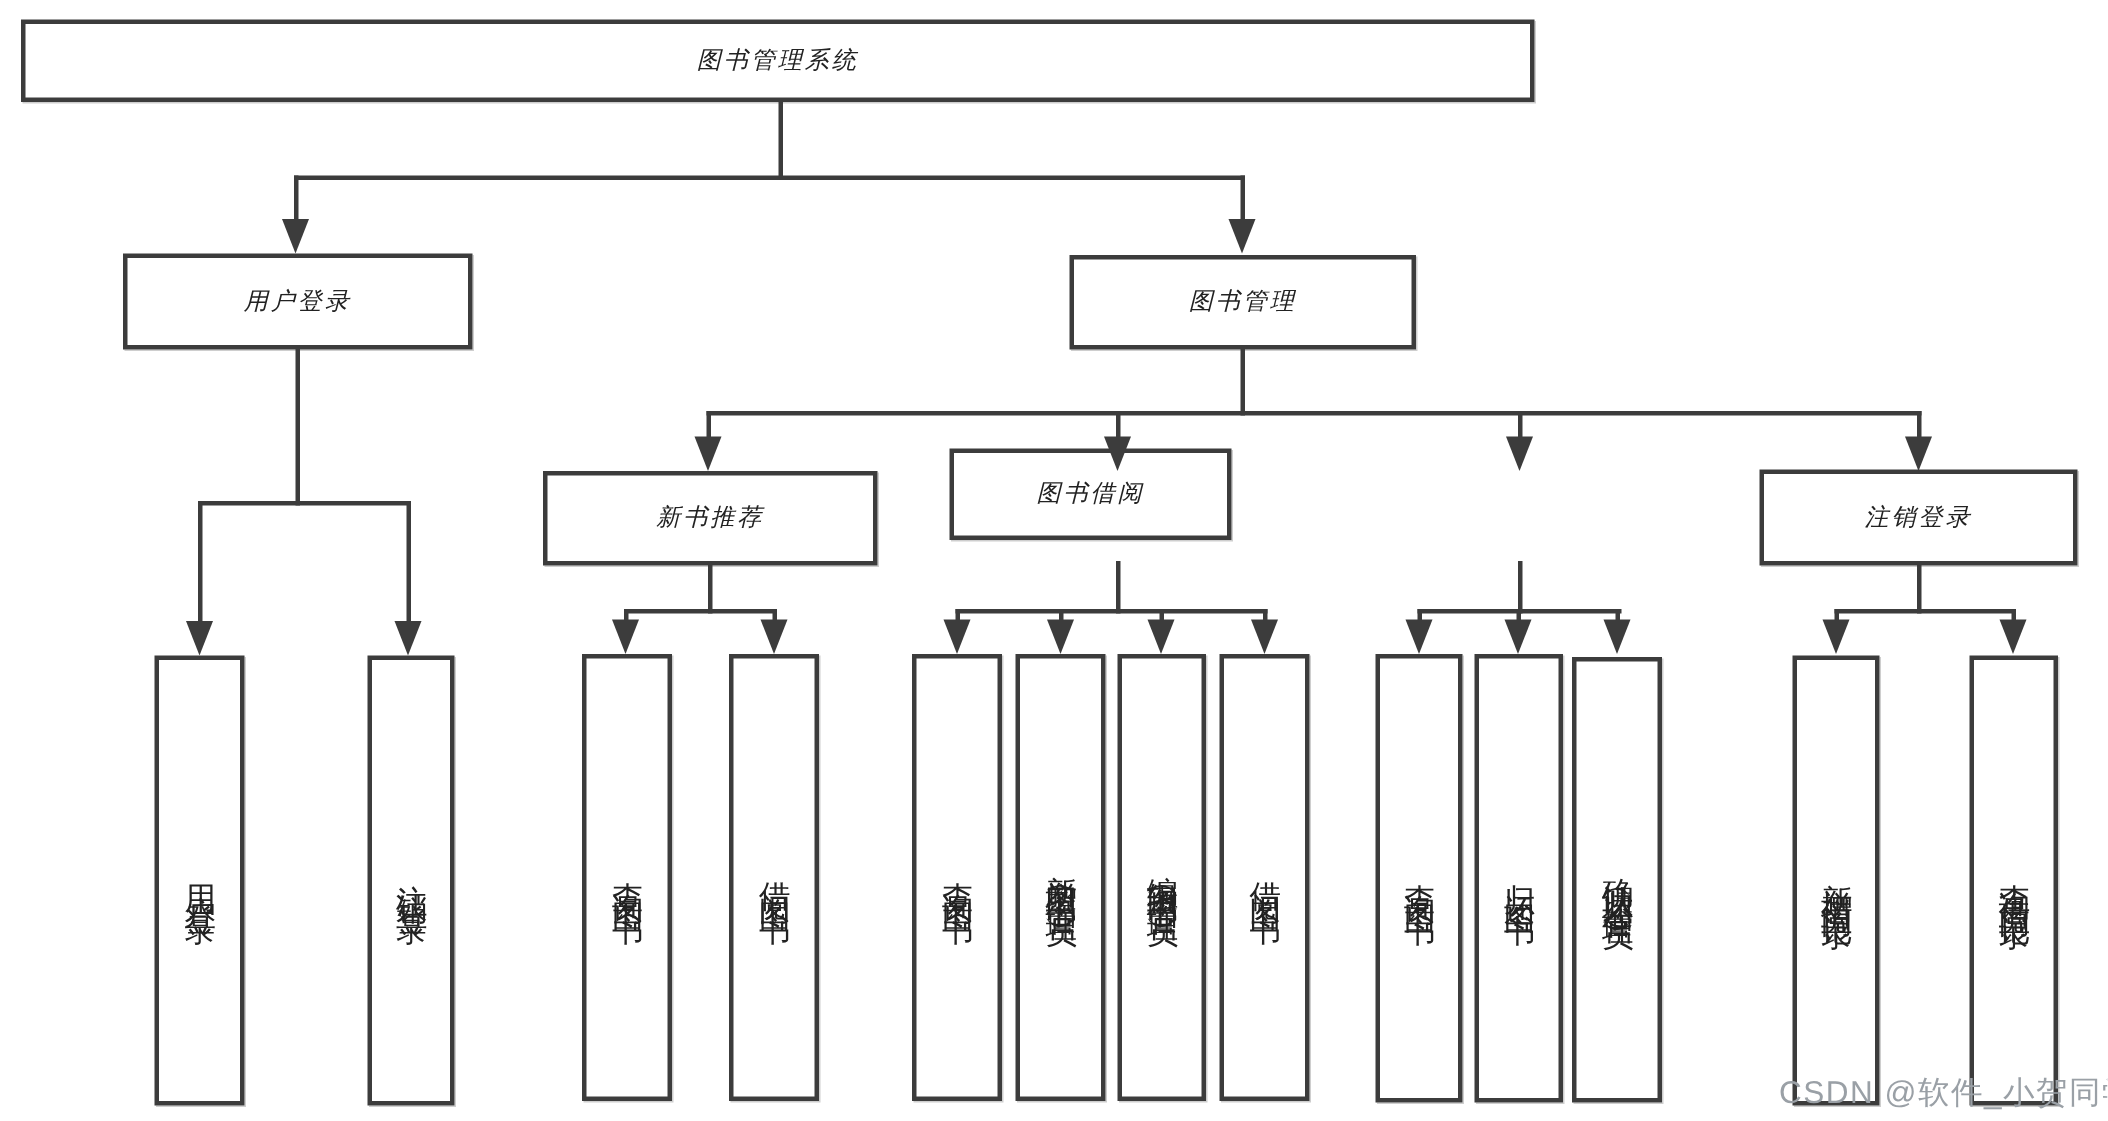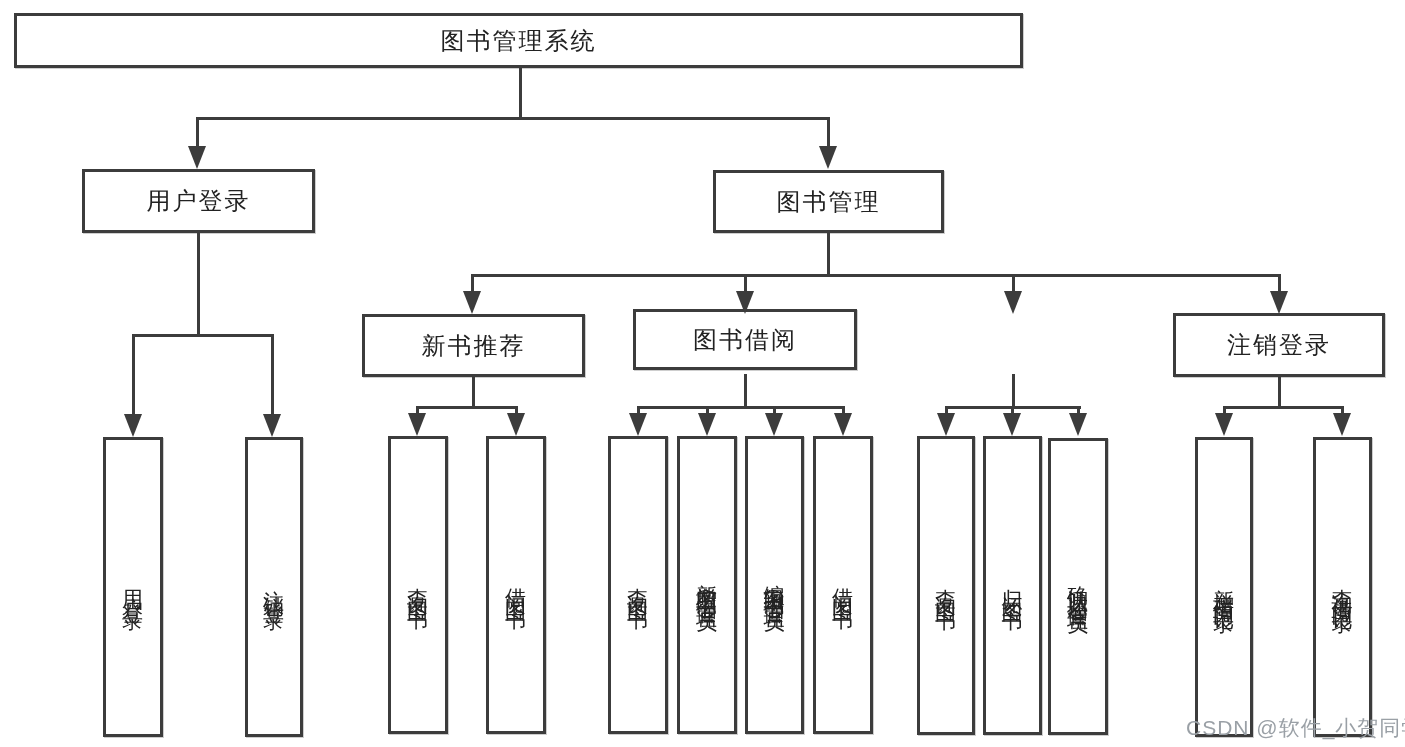--- a/index.html
+++ b/index.html
@@ -13,22 +13,23 @@
     position:relative;width:1405px;height:747px;background:var(--background);
     overflow:hidden;font-family:"Liberation Sans","DejaVu Sans",sans-serif;
   }
   .ln{position:absolute;background:var(--line);}
   .arr{position:absolute;width:0;height:0;
        border-left:9px solid transparent;border-right:9px solid transparent;
        border-top:23px solid var(--line);}
   .hbox{
     position:absolute;background:#fff;border:3px solid var(--line);box-sizing:border-box;
     display:flex;align-items:center;justify-content:center;
-    font-size:24px;letter-spacing:2px;color:var(--text);
+    font-size:16px;letter-spacing:2px;color:var(--text);
     box-shadow:1px 1px 0 rgba(60,60,60,.25);
+    font-style:italic;
   }
   .vbox{
     position:absolute;background:#fff;border:3px solid var(--line);box-sizing:border-box;
     display:flex;align-items:center;justify-content:center;
     writing-mode:vertical-rl;text-orientation:mixed;
     font-size:21px;letter-spacing:7px;line-height:1;color:var(--text);
     box-shadow:1px 1px 0 rgba(60,60,60,.25);
   }
   #watermark{
     position:absolute;left:1186px;top:714px;
@@ -41,21 +42,21 @@
 <div id="canvas">
 
   <div class="hbox" style="left:14px;top:13px;width:1009px;height:55px">图书管理系统</div>
 
   <div class="hbox" style="left:82px;top:169px;width:233px;height:64px">用户登录</div>
 
   <div class="hbox" style="left:362px;top:314px;width:223px;height:63px">新书推荐</div>
 
   <div class="hbox" style="left:713px;top:170px;width:231px;height:63px">图书管理</div>
 
-  <div class="hbox" style="left:633px;top:309px;width:224px;height:61px">图书借阅</div>
+  <div class="hbox" style="left:633px;top:299px;width:188px;height:61px">图书借阅</div>
 
 
   <div class="hbox" style="left:1173px;top:313px;width:212px;height:64px">注销登录</div>
 
   <div class="vbox" style="left:103px;top:437px;width:60px;height:300px">用户登录</div>
 
   <div class="vbox" style="left:245px;top:437px;width:58px;height:300px">注销登录</div>
 
   <div class="vbox" style="left:388px;top:436px;width:60px;height:298px">查询图书</div>
 

